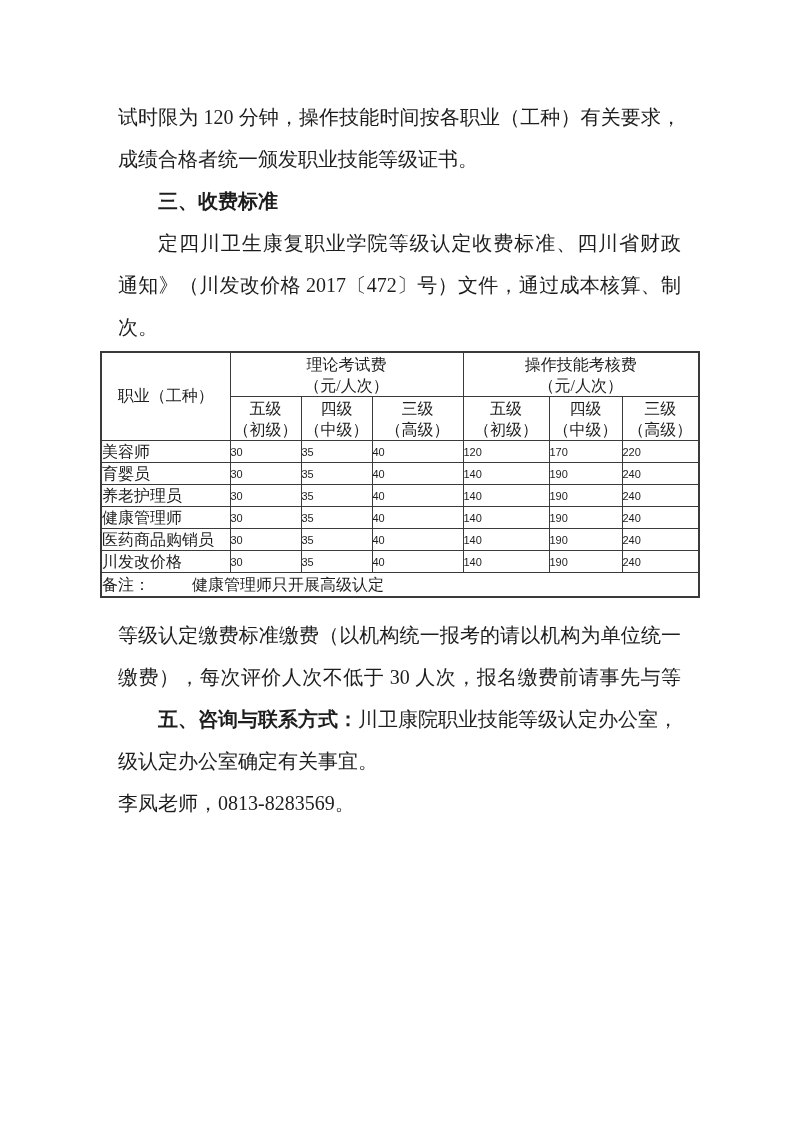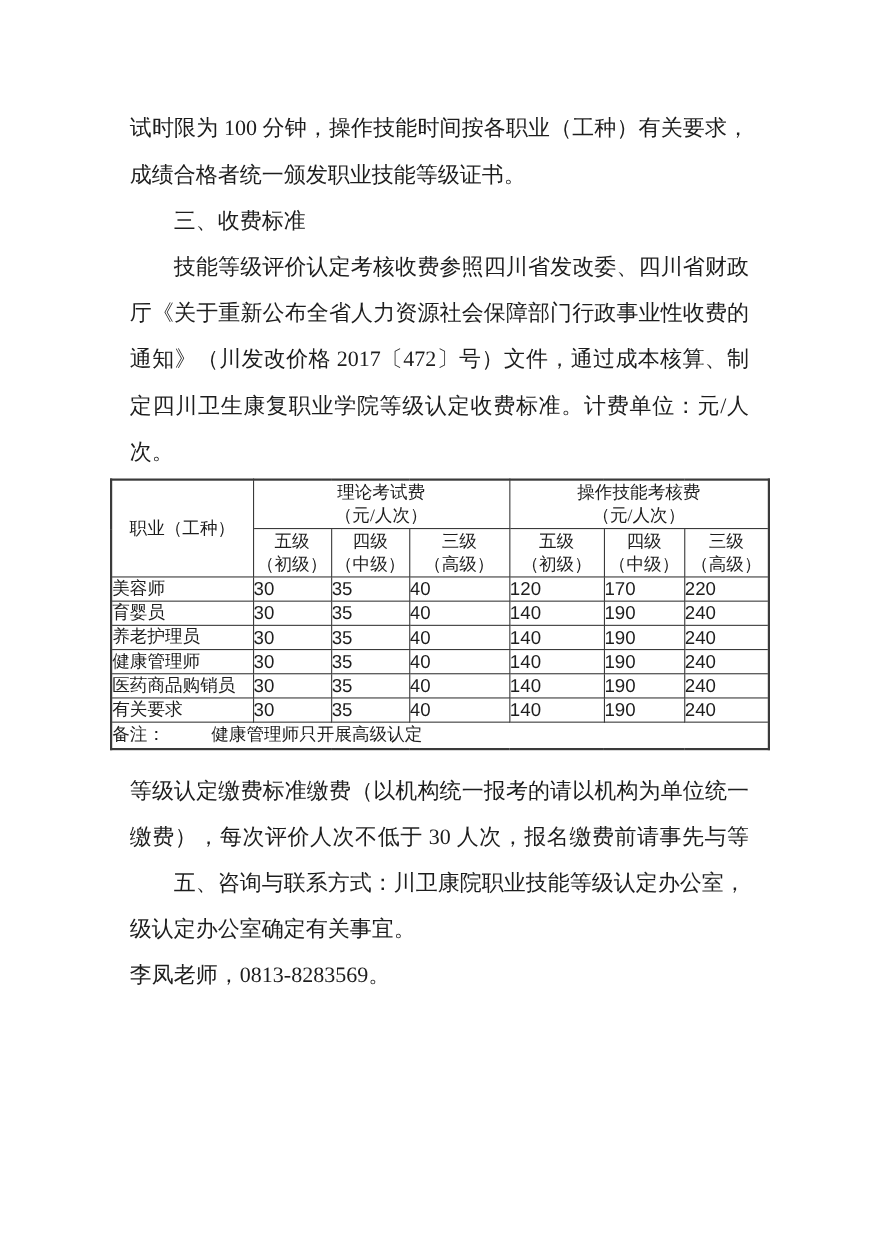--- a/index.html
+++ b/index.html
@@ -22,21 +22,21 @@
     width: 563px;
     margin-left: 18px;
     font-size: 20px;
     line-height: 42px;
   }
   .block1 { padding-top: 96px; }
   .block2 { margin-top: 16px; }
   .line { min-height: 42px; }
   .j { text-align: justify; text-align-last: justify; text-justify: inter-ideograph; }
   .indent { text-indent: 40px; }
-  .bold { font-weight: normal; }
+  .bold { font-weight: bold; }
 
   table.fee-table {
     width: 598px;
     margin-top: 3px;
     border-collapse: collapse;
     table-layout: fixed;
     font-size: 16px;
     color: #1d1d1d;
   }
   table.fee-table, table.fee-table th, table.fee-table td {
@@ -47,39 +47,37 @@
     padding: 0;
     vertical-align: middle;
     font-weight: normal;
     overflow: hidden;
   }
   .hdr-row th { height: 43px; }
   .hdr-line { line-height: 21px; }
   .data-row td { height: 21px; line-height: 20px; }
   td.num {
     font-family: "Liberation Sans", "DejaVu Sans", sans-serif;
-    font-size: 17px;
+    font-size: 11px;
   }
   .note-row td { height: 23px; line-height: 22px; }
   .note-gap { display: inline-block; width: 42px; }
 </style>
 </head>
 <body>
 
 <div class="page">
   <div class="content">
 
     <div class="textblock block1">
-      <div class="line j">试时限为 100 分钟，操作技能时间按各职业（工种）有关要求，</div>
+      <div class="line j">试时限为 120 分钟，操作技能时间按各职业（工种）有关要求，</div>
       <div class="line">成绩合格者统一颁发职业技能等级证书。</div>
       <div class="line bold indent">三、收费标准</div>
-      <div class="line j indent">技能等级评价认定考核收费参照四川省发改委、四川省财政</div>
-      <div class="line j">厅《关于重新公布全省人力资源社会保障部门行政事业性收费的</div>
+      <div class="line j indent">定四川卫生康复职业学院等级认定收费标准、四川省财政</div>
       <div class="line j">通知》（川发改价格 2017〔472〕号）文件，通过成本核算、制</div>
-      <div class="line j">定四川卫生康复职业学院等级认定收费标准。计费单位：元/人</div>
       <div class="line">次。</div>
     </div>
 
     <table class="fee-table">
       <colgroup>
         <col style="width:129px">
         <col style="width:71px">
         <col style="width:71px">
         <col style="width:91px">
         <col style="width:86px">
@@ -164,21 +162,21 @@
         <tr class="data-row">
           <td>医药商品购销员</td>
           <td class="num">30</td>
           <td class="num">35</td>
           <td class="num">40</td>
           <td class="num">140</td>
           <td class="num">190</td>
           <td class="num">240</td>
         </tr>
         <tr class="data-row">
-          <td>有关要求</td>
+          <td>川发改价格</td>
           <td class="num">30</td>
           <td class="num">35</td>
           <td class="num">40</td>
           <td class="num">140</td>
           <td class="num">190</td>
           <td class="num">240</td>
         </tr>
 
         <tr class="note-row">
           <td colspan="7">

